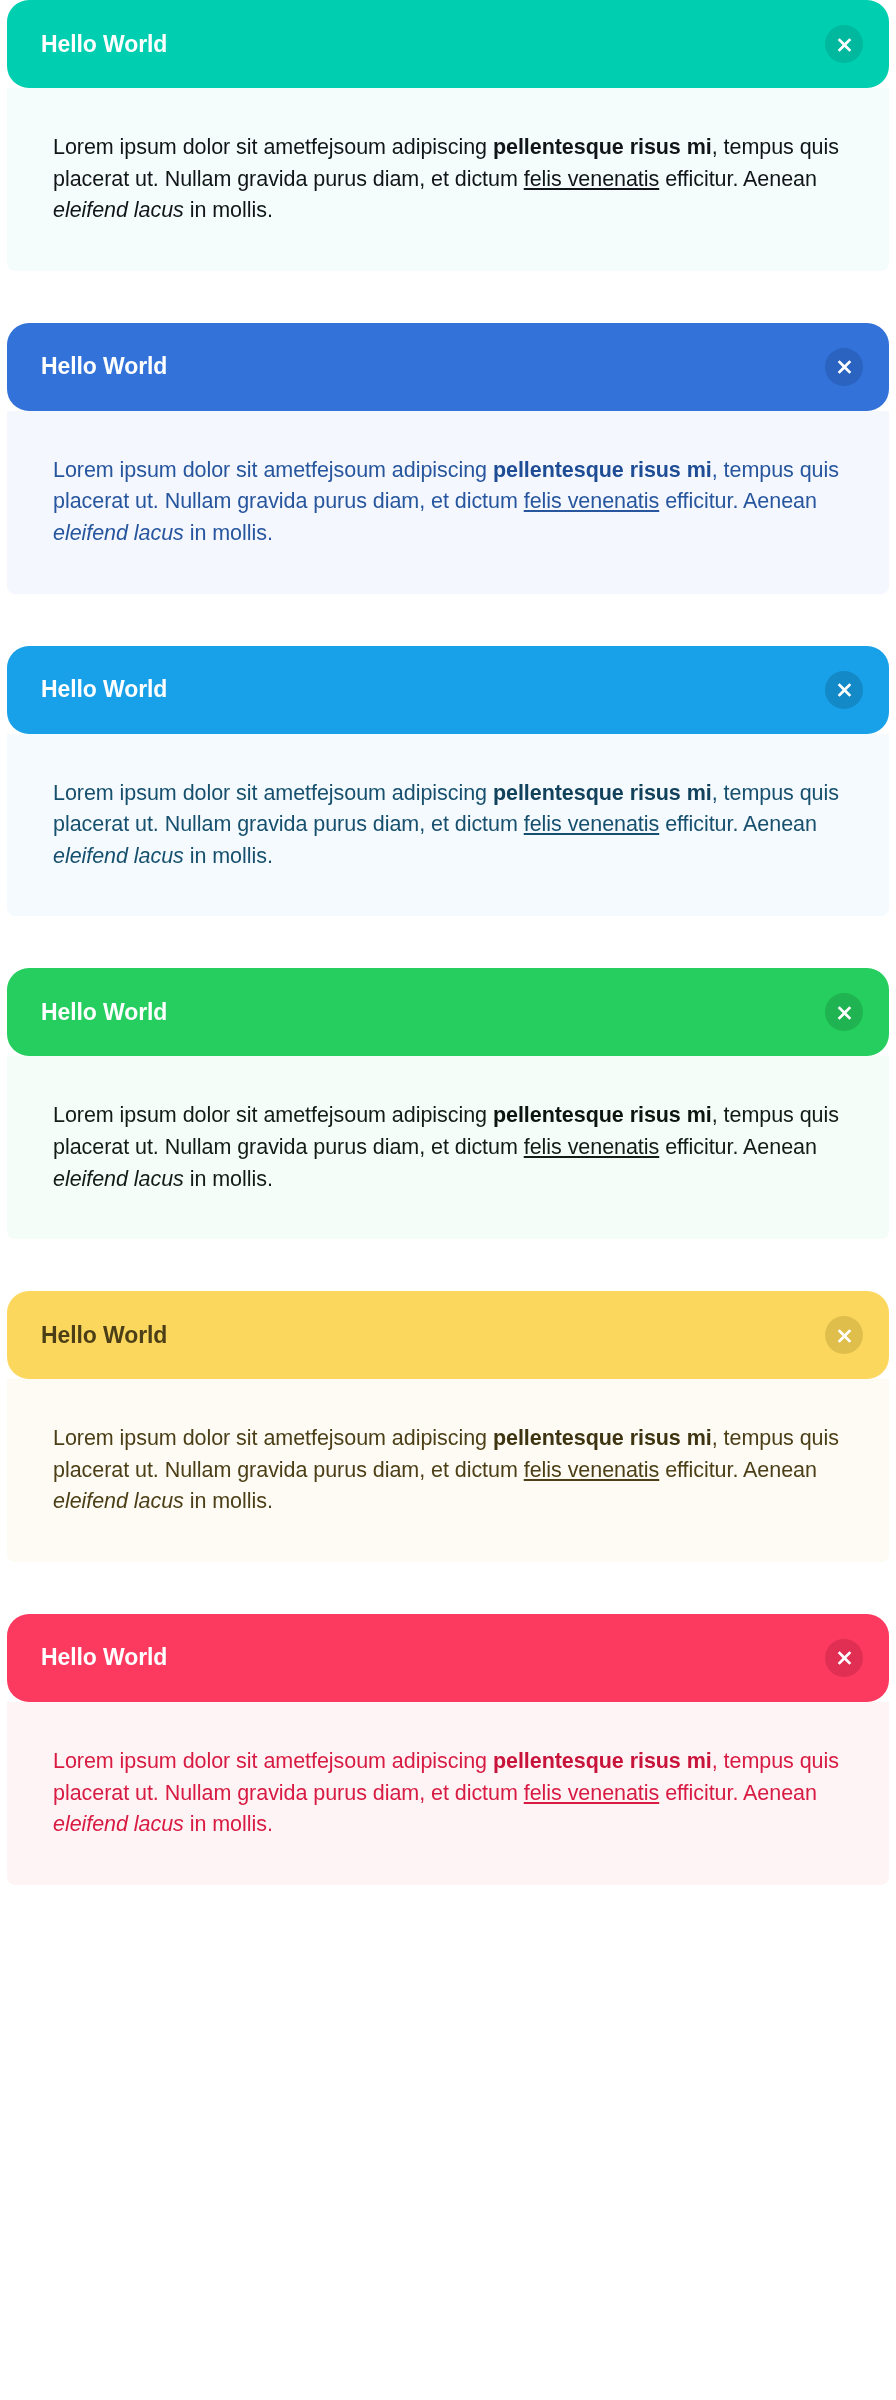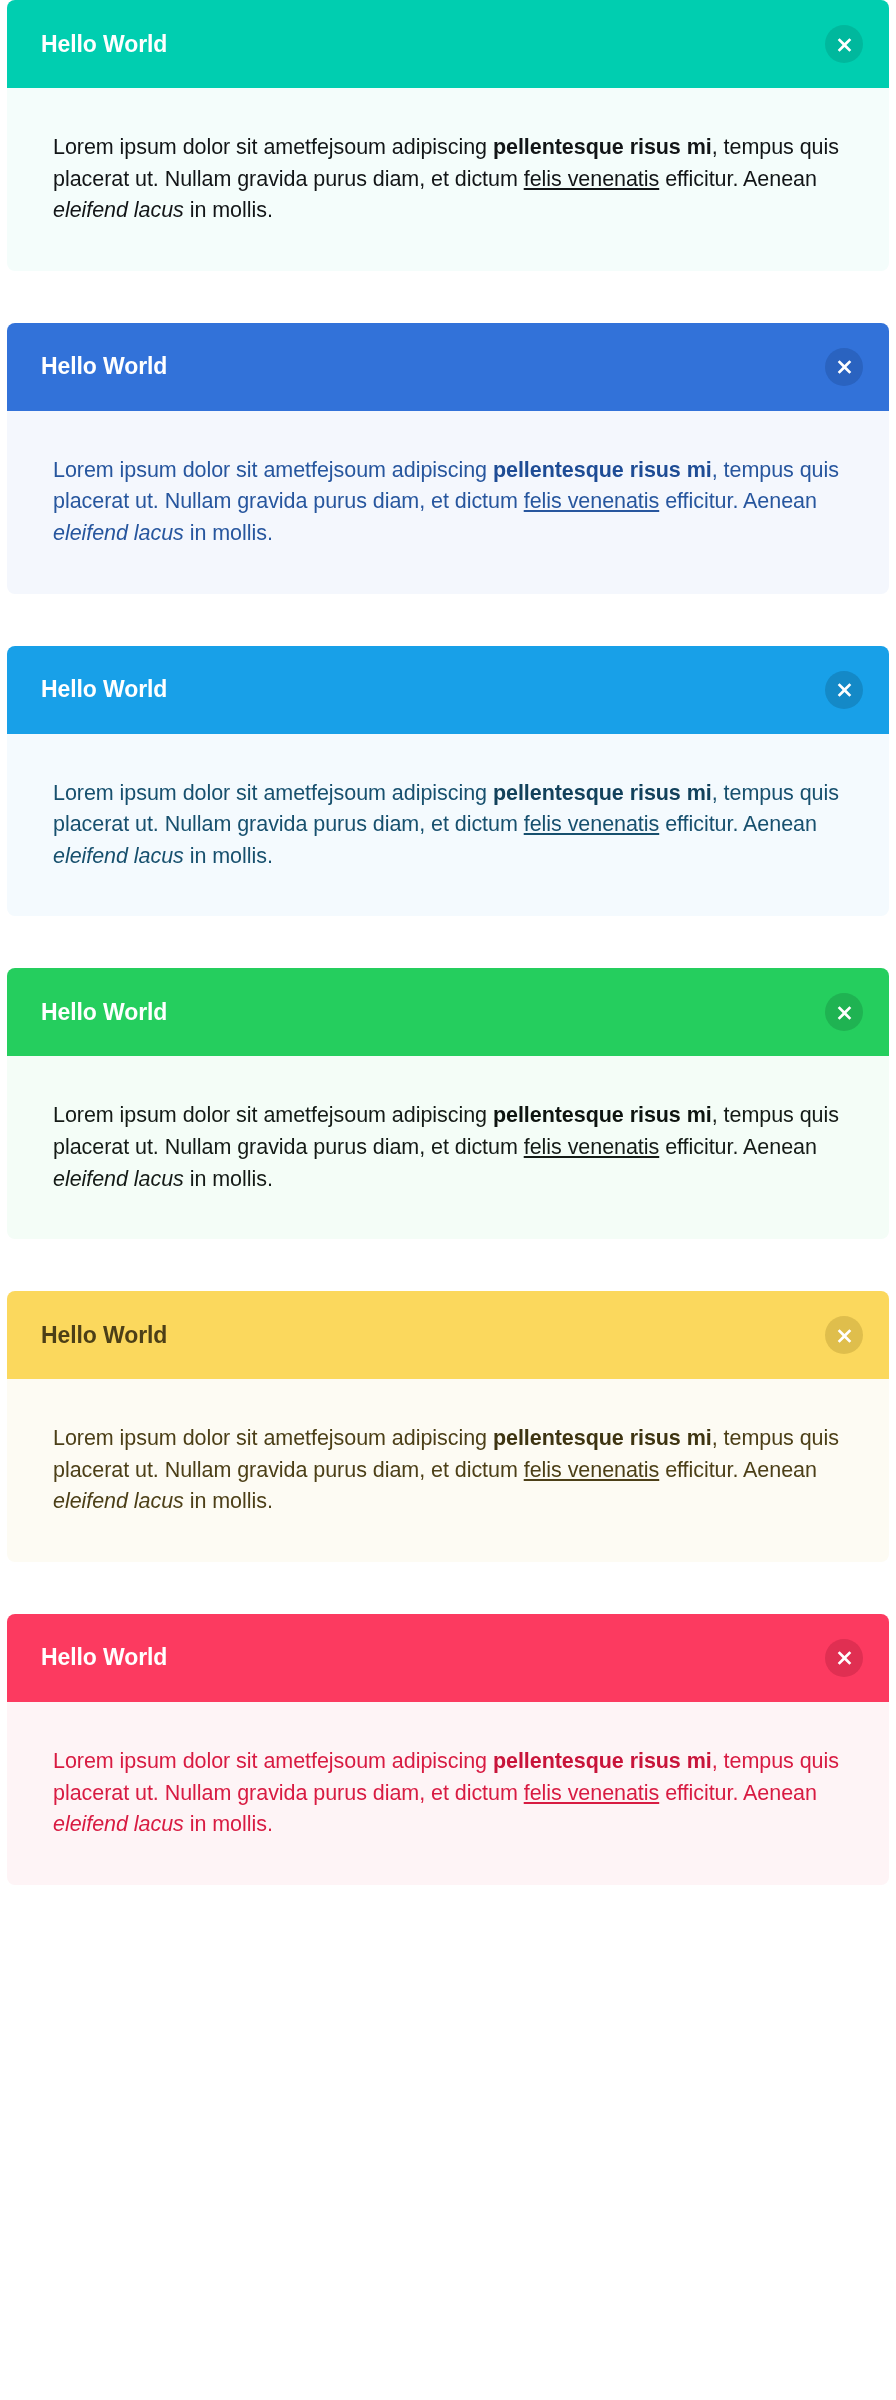--- a/index.html
+++ b/index.html
@@ -29,20 +29,21 @@
     overflow: hidden;
     box-sizing: border-box;
   }
   .card-header {
     position: relative;
     height: 88px;
     display: flex;
     align-items: center;
     padding: 0 34px;
     box-sizing: border-box;
+    border-radius: 22px;
   }
   .card-title {
     font-size: 23px;
     font-weight: bold;
     letter-spacing: -0.1px;
     line-height: 1;
     margin: 0;
   }
   .close-button {
     position: absolute;

